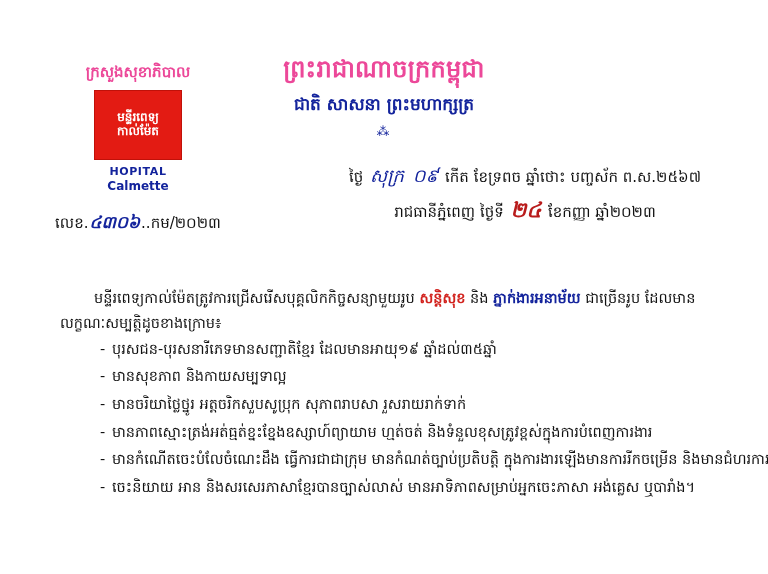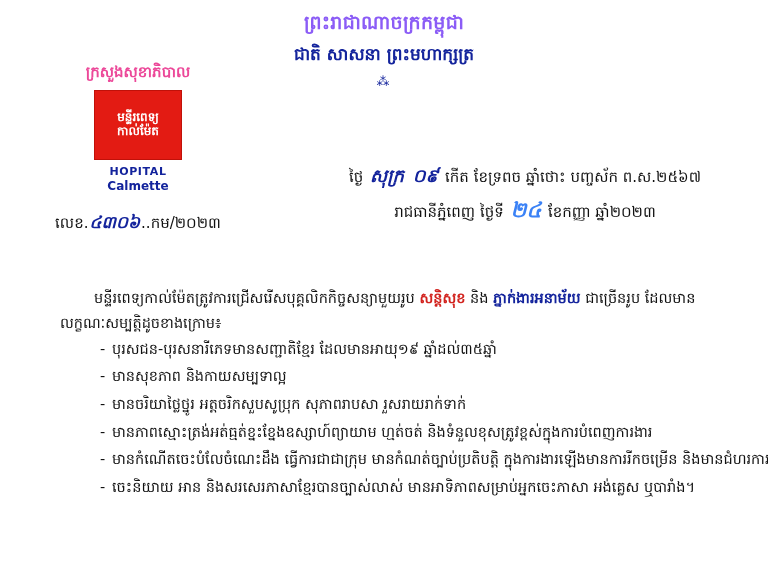--- a/index.html
+++ b/index.html
@@ -24,25 +24,26 @@
 
   
   .header-center {
     position: absolute;
     left: 0;
     top: 8px;
     width: 768px;
     text-align: center;
   }
   .kingdom-line1 {
-    color: #8b5cf6;
-    font-size: 19px;
+    color: #ec4899;
+    font-size: 24px;
     font-weight: bold;
     letter-spacing: 0.3px;
     line-height: 1.5;
+    margin-top: 43px;
   }
   .kingdom-line2 {
     color: #13239c;
     font-size: 17px;
     font-weight: bold;
     line-height: 1.6;
     margin-top: 4px;
   }
   .divider-orn {
     margin-top: 6px;
@@ -121,26 +122,26 @@
   }
   .date-line {
     font-size: 15px;
     color: #111111;
     white-space: nowrap;
   }
   .hw {
     color: #13239c;
     font-family: "DejaVu Serif", "Liberation Serif", serif;
     font-style: italic;
-    font-weight: bold;
+    font-weight: normal;
     font-size: 18px;
     padding: 0 2px;
   }
   .hw-big {
-    color: #3b82f6;
+    color: #b91c1c;
     font-family: "DejaVu Serif", "Liberation Serif", serif;
     font-style: italic;
     font-weight: bold;
     font-size: 21px;
     padding: 0 2px;
   }
 
   
   .subject {
     position: absolute;

